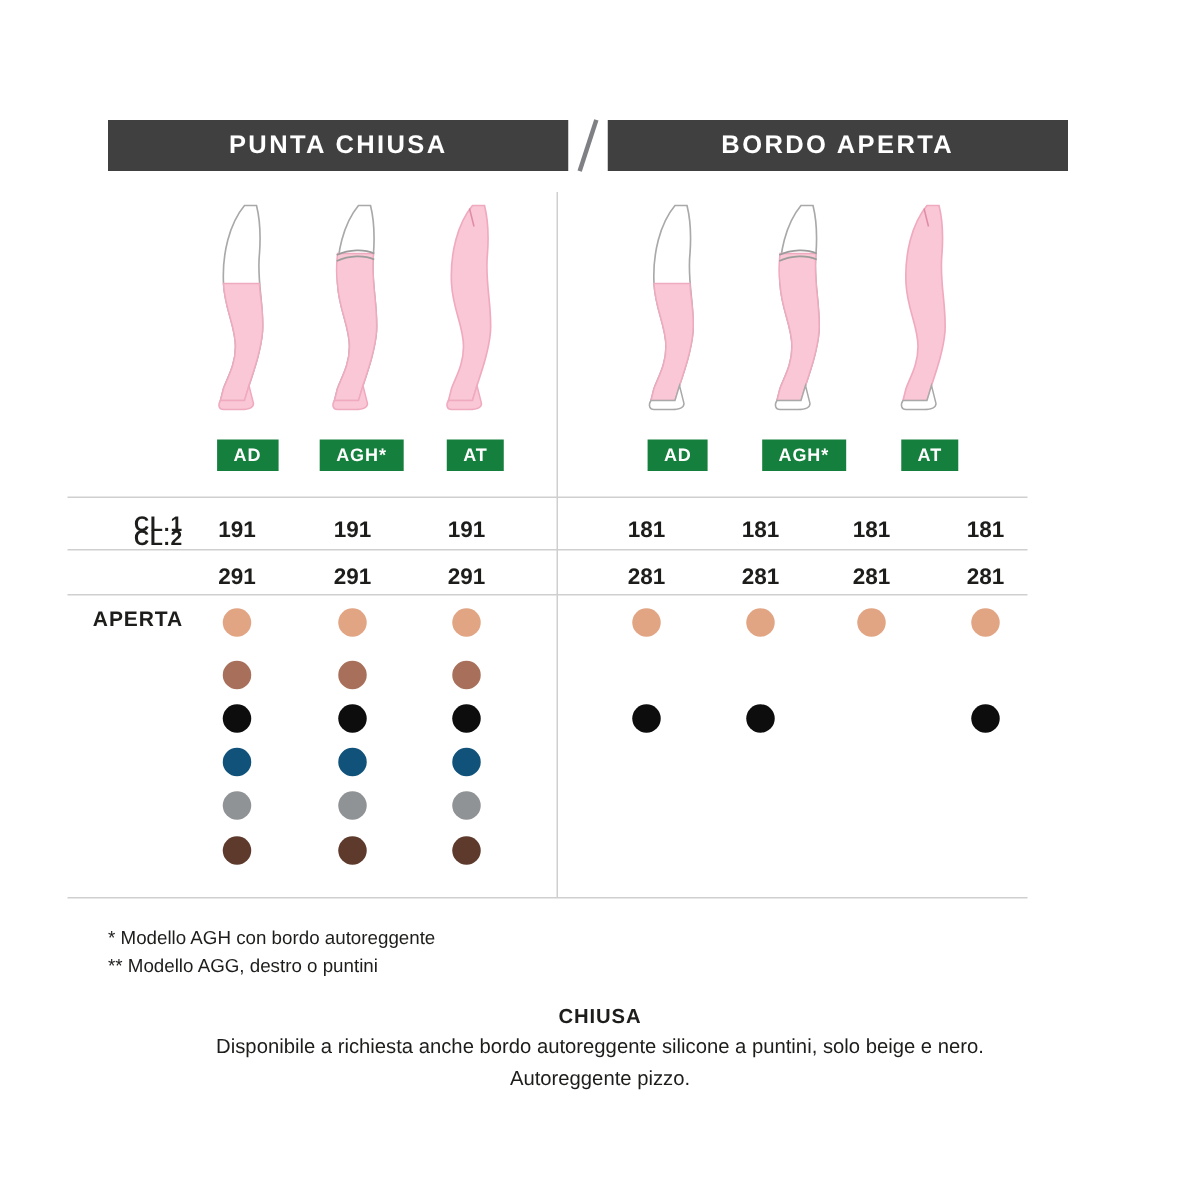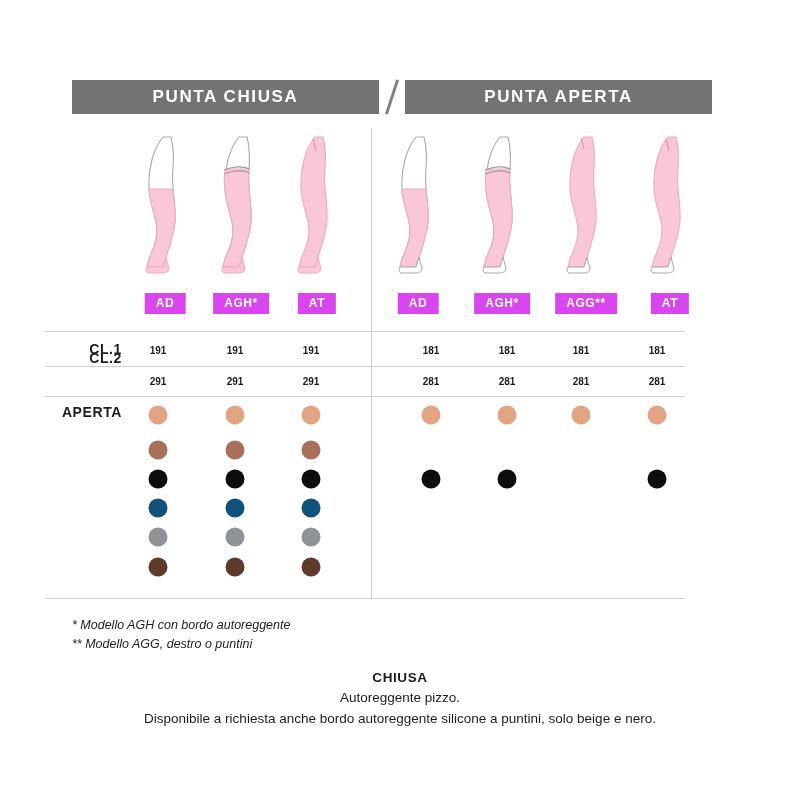--- a/index.html
+++ b/index.html
@@ -25,21 +25,21 @@
   .header-band {
     position: absolute;
     left: 72px;
     top: 80px;
     width: 640px;
     height: 34px;
     display: flex;
     align-items: stretch;
   }
   .band-seg {
-    background: #737373;
+    background: #404040;
     color: #ffffff;
     flex: 1 1 0;
     display: flex;
     align-items: center;
     justify-content: center;
     font-weight: bold;
     font-size: 17px;
     letter-spacing: 1.6px;
   }
   .band-gap {
@@ -97,21 +97,21 @@
     height: 140px;
     transform: translateX(-50%);
   }
   .leg-art svg { display: block; }
 
   .leg-tag {
     position: absolute;
     left: 50%;
     bottom: 6px;
     transform: translateX(-50%);
-    background: #d946ef;
+    background: #15803d;
     color: #fff;
     font-size: 12px;
     font-weight: bold;
     letter-spacing: 0.6px;
     padding: 3px 11px 4px 11px;
     white-space: nowrap;
   }
 
   
   .hline {
@@ -127,42 +127,41 @@
     left: 38px;
     width: 84px;
     text-align: right;
     font-weight: bold;
     font-size: 14px;
     letter-spacing: 0.6px;
   }
 
   .val {
     position: absolute;
-    font-size: 10px;
+    font-size: 15px;
     font-weight: bold;
     text-align: center;
     width: 60px;
     transform: translateX(-50%);
   }
 
   .dot {
     position: absolute;
     width: 19px;
     height: 19px;
     border-radius: 50%;
     transform: translate(-50%, -50%);
   }
 
   
   .notes {
     position: absolute;
     left: 72px;
     top: 616px;
     font-size: 12.5px;
-    font-style: italic;
     line-height: 1.55;
     color: #1d1d1b;
   }
 
   
   .bottom {
     position: absolute;
     left: 0;
     top: 668px;
     width: 800px;
@@ -178,21 +177,21 @@
   }
 </style>
 </head>
 <body>
 
 <div class="page">
 
   <div class="header-band">
     <div class="band-seg">PUNTA CHIUSA</div>
     <div class="band-gap"></div>
-    <div class="band-seg">PUNTA APERTA</div>
+    <div class="band-seg">BORDO APERTA</div>
   </div>
 
   <div class="v-divider"></div>
 
   <div class="legs-row">
 
     <div class="leg-group closed">
 
       <div class="leg-cell">
         <div class="leg-art">
@@ -249,30 +248,20 @@
             <path d="M30 2 C20 14 15 34 16 54 C17 72 24 82 24 96 C24 108 19 116 16 124 L14 132 L30 132 L33 122 C37 110 41 98 42 86 C43 68 38 52 40 34 C41 20 40 10 38 2 Z" fill="#ffffff" stroke="#a9a9a9" stroke-width="1.1"></path>
             <path d="M16 34 C15 44 15 48 16 54 C17 72 24 82 24 96 C24 108 19 116 16 124 L14 132 L30 132 L33 122 C37 110 41 98 42 86 C43 68 38 52 40 34 Z" fill="#f9c7d5" stroke="#f0aabf" stroke-width="1"></path>
             <path d="M14 132 L30 132 L33 122 L36 134 C36 137 33 138 28 138 L16 138 C13 138 12 135 14 132 Z" fill="#ffffff" stroke="#a9a9a9" stroke-width="1"></path>
             <path d="M15.5 35 C24 31 34 31 40.5 34" fill="none" stroke="#9c9c9c" stroke-width="1.2"></path>
             <path d="M15.5 39 C24 35 34 35 40.5 38" fill="none" stroke="#9c9c9c" stroke-width="1.2"></path>
           </svg>
         </div>
         <div class="leg-tag">AGH*</div>
       </div>
 
-      <div class="leg-cell w82">
-        <div class="leg-art">
-          <svg width="64" height="140" viewBox="0 0 64 140">
-            <path d="M30 2 C20 14 15 34 16 54 C17 72 24 82 24 96 C24 108 19 116 16 124 L14 132 L30 132 L33 122 C37 110 41 98 42 86 C43 68 38 52 40 34 C41 20 40 10 38 2 Z" fill="#f9c7d5" stroke="#f0aabf" stroke-width="1.1"></path>
-            <path d="M14 132 L30 132 L33 122 L36 134 C36 137 33 138 28 138 L16 138 C13 138 12 135 14 132 Z" fill="#ffffff" stroke="#a9a9a9" stroke-width="1"></path>
-            <path d="M27 3 L30 14" fill="none" stroke="#e08ca6" stroke-width="1"></path>
-          </svg>
-        </div>
-        <div class="leg-tag">AGG**</div>
-      </div>
 
       <div class="leg-cell w82">
         <div class="leg-art">
           <svg width="64" height="140" viewBox="0 0 64 140">
             <path d="M30 2 C20 14 15 34 16 54 C17 72 24 82 24 96 C24 108 19 116 16 124 L14 132 L30 132 L33 122 C37 110 41 98 42 86 C43 68 38 52 40 34 C41 20 40 10 38 2 Z" fill="#f9c7d5" stroke="#f0aabf" stroke-width="1.1"></path>
             <path d="M14 132 L30 132 L33 122 L36 134 C36 137 33 138 28 138 L16 138 C13 138 12 135 14 132 Z" fill="#ffffff" stroke="#a9a9a9" stroke-width="1"></path>
             <path d="M28 4 L31 16" fill="none" stroke="#e08ca6" stroke-width="1"></path>
           </svg>
         </div>
         <div class="leg-tag">AT</div>
@@ -333,16 +322,16 @@
       <div class="dot" style="left: 657px; top: 479px; background: rgb(13, 13, 13);"></div>
     </div>
 
   <div class="notes">
     <div>*  Modello AGH con bordo autoreggente</div>
     <div>** Modello AGG, destro o puntini</div>
   </div>
 
   <div class="bottom">
     <div class="title">CHIUSA</div>
+    <div>Disponibile a richiesta anche bordo autoreggente silicone a puntini, solo beige e nero.</div>
     <div>Autoreggente pizzo.</div>
-    <div>Disponibile a richiesta anche bordo autoreggente silicone a puntini, solo beige e nero.</div>
   </div>
 </div>
 
 </body></html>

